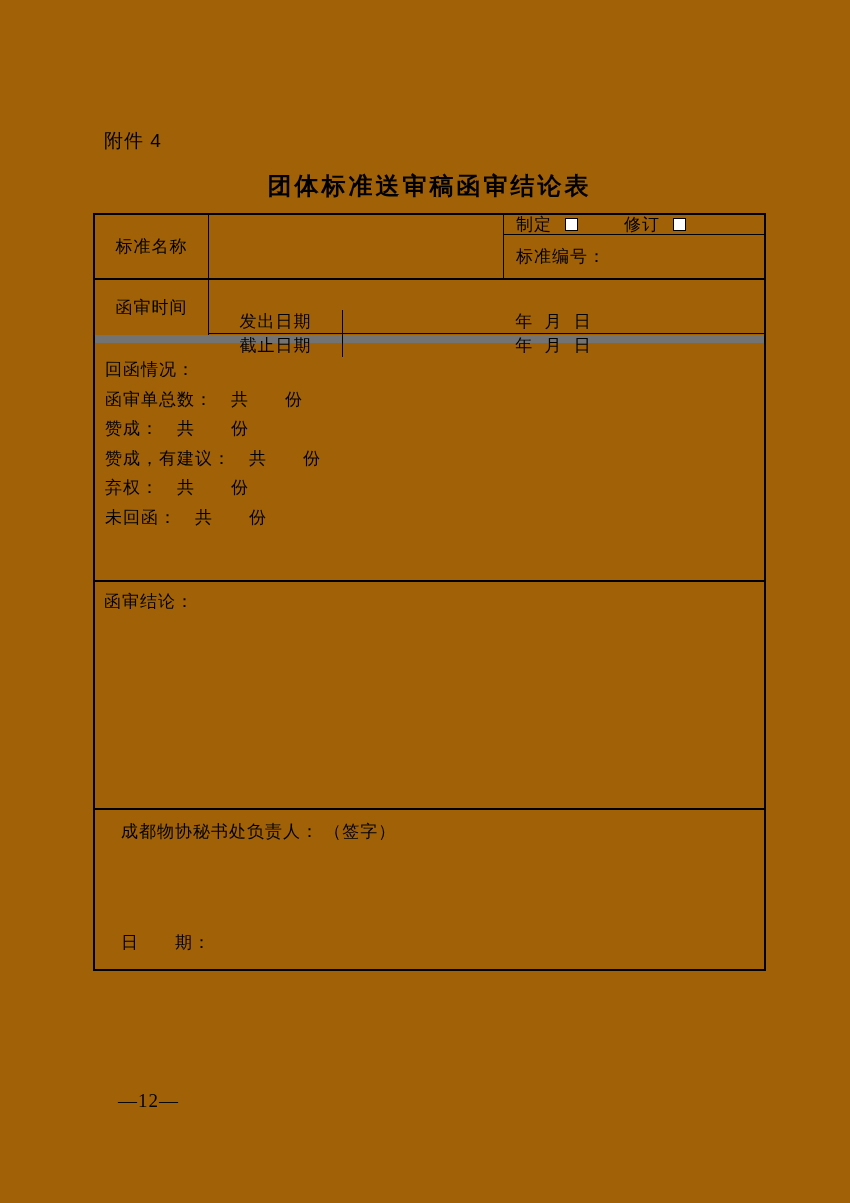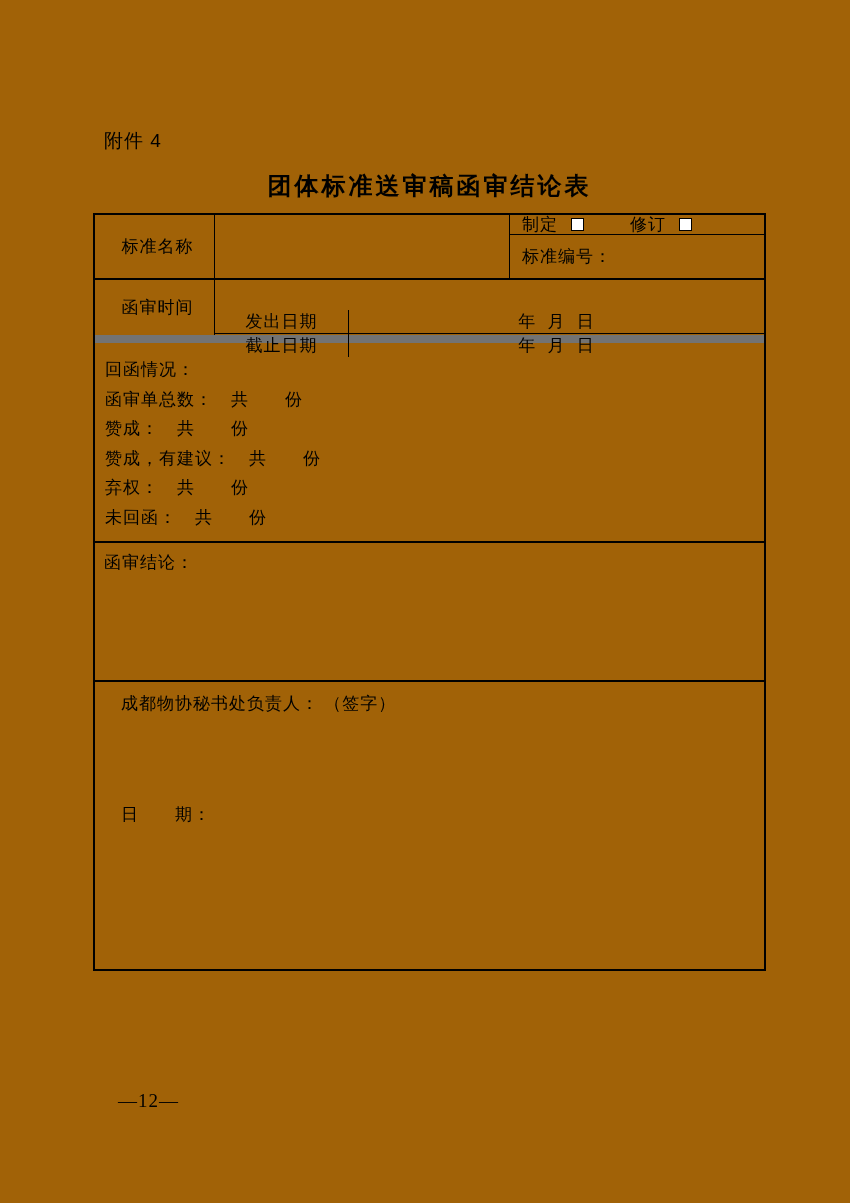--- a/index.html
+++ b/index.html
@@ -48,21 +48,20 @@
 
   
   .row1 { display:flex; height:65px; border-bottom:2px solid #000; }
   .cell-head {
     width:114px;
     border-right:1px solid #000;
     display:flex;
     align-items:center;
     justify-content:center;
     text-align:center;
-    margin-left:6px;
   }
   .cell-name-value { width:295px; border-right:1px solid #000; }
   .cell-type { flex:1; display:flex; flex-direction:column; }
   .cell-type-top {
     height:20px;
     border-bottom:1px solid #000;
     display:flex;
     align-items:center;
     padding-left:12px;
   }
@@ -87,29 +86,29 @@
     display:flex; align-items:center; justify-content:center;
   }
   .time-row-value {
     flex:1;
     display:flex; align-items:center; justify-content:center;
     word-spacing:6px;
   }
 
   
   .row3 {
-    height:200px;
+    height:239px;
     border-bottom:2px solid #000;
     padding:12px 10px 0 10px;
   }
   .reply-line { line-height:29.5px; white-space:pre-wrap; }
 
   
   .row4 {
-    height:139px;
+    height:228px;
     border-bottom:2px solid #000;
     padding:8px 10px 0 9px;
   }
 
   
   .row5 { flex:1; padding:10px 10px 0 26px; }
   .date-line { margin-top:88px; white-space:pre-wrap; }
 
   .page-number {
     position:absolute;

